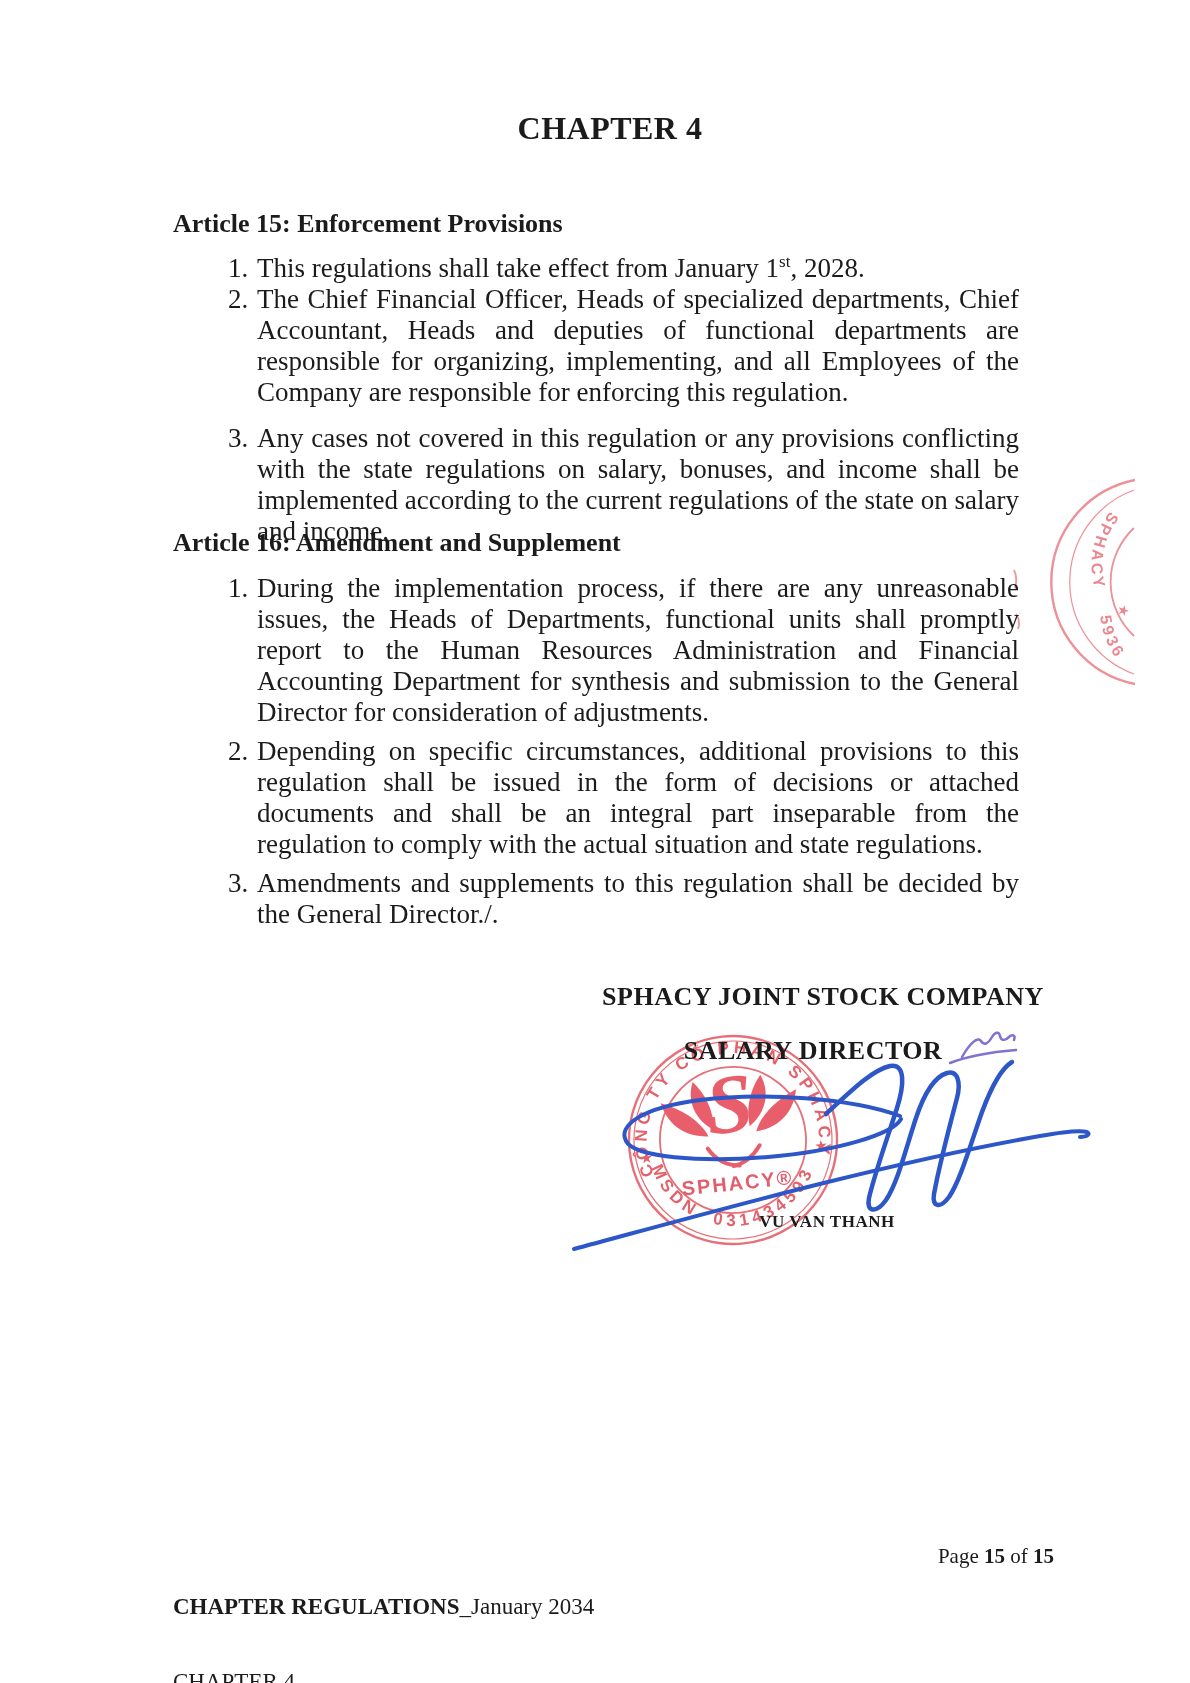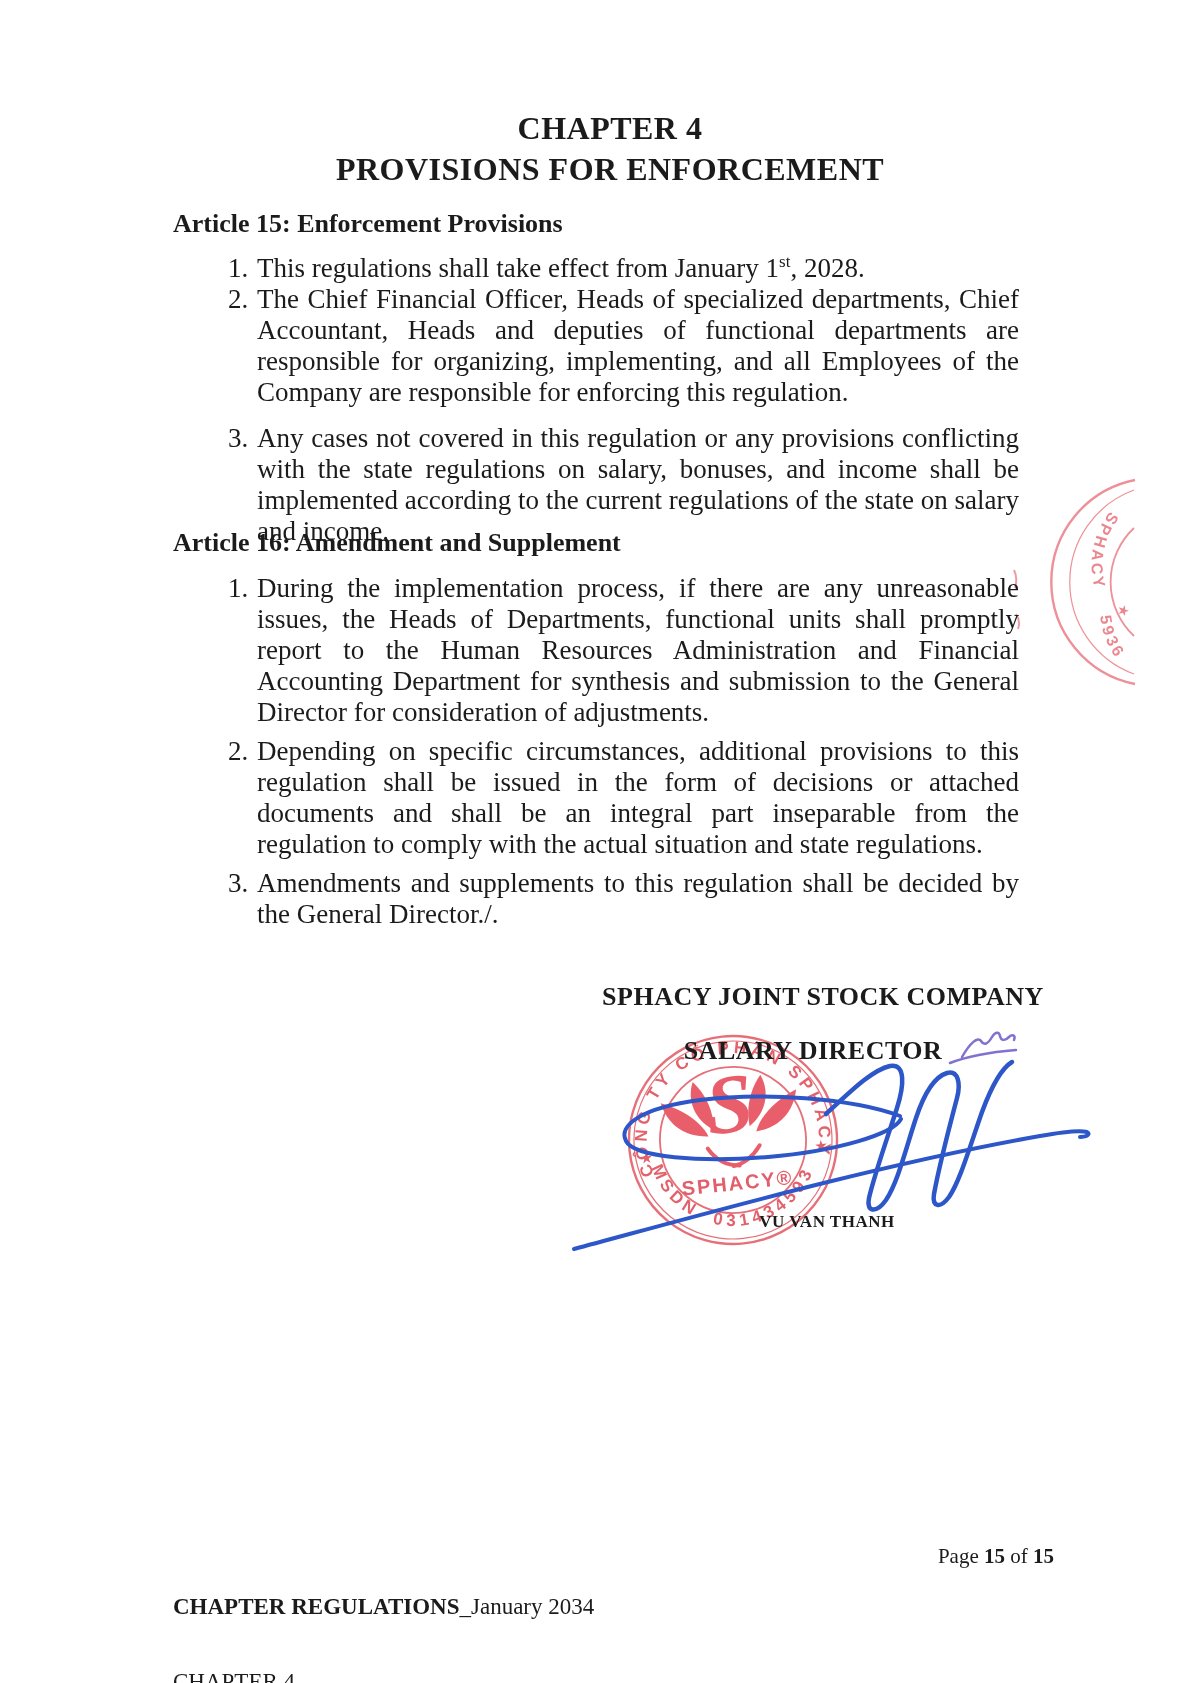--- a/index.html
+++ b/index.html
@@ -118,21 +118,20 @@
       <text class="edge-text">
         <textPath href="#edgeArcBottom" startOffset="2">5936</textPath>
       </text>
       <path d="M 1014 570 Q 1018 578 1015 588" fill="none" stroke="#eb8b93" stroke-width="2"></path>
       <path d="M 1016 614 Q 1021 621 1018 629" fill="none" stroke="#eb8b93" stroke-width="2"></path>
     </g>
   </svg>
 
   <div class="abs chapter-heading">
     <div>CHAPTER 4</div>
-    <div>PROVISIONS FOR ENFORCEMENT</div>
   </div>
 
   <div class="abs article-heading" style="top:208px">Article 15: Enforcement Provisions</div>
 
   <div class="abs li" style="top:253px">
     <span class="num">1.</span>
     <span>This regulations shall take effect from January 1</span><sup>st</sup><span>, 2028.</span>
   </div>
 
   <div class="abs li" style="top:284px">

